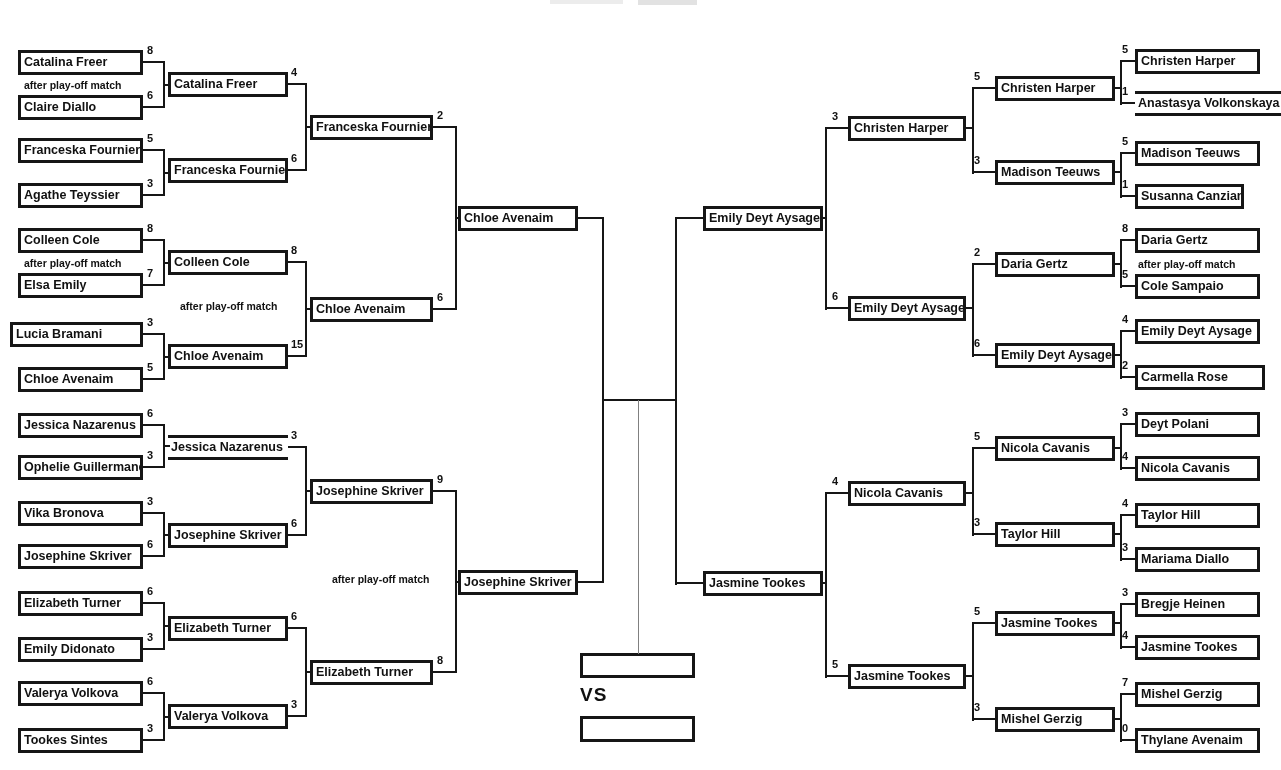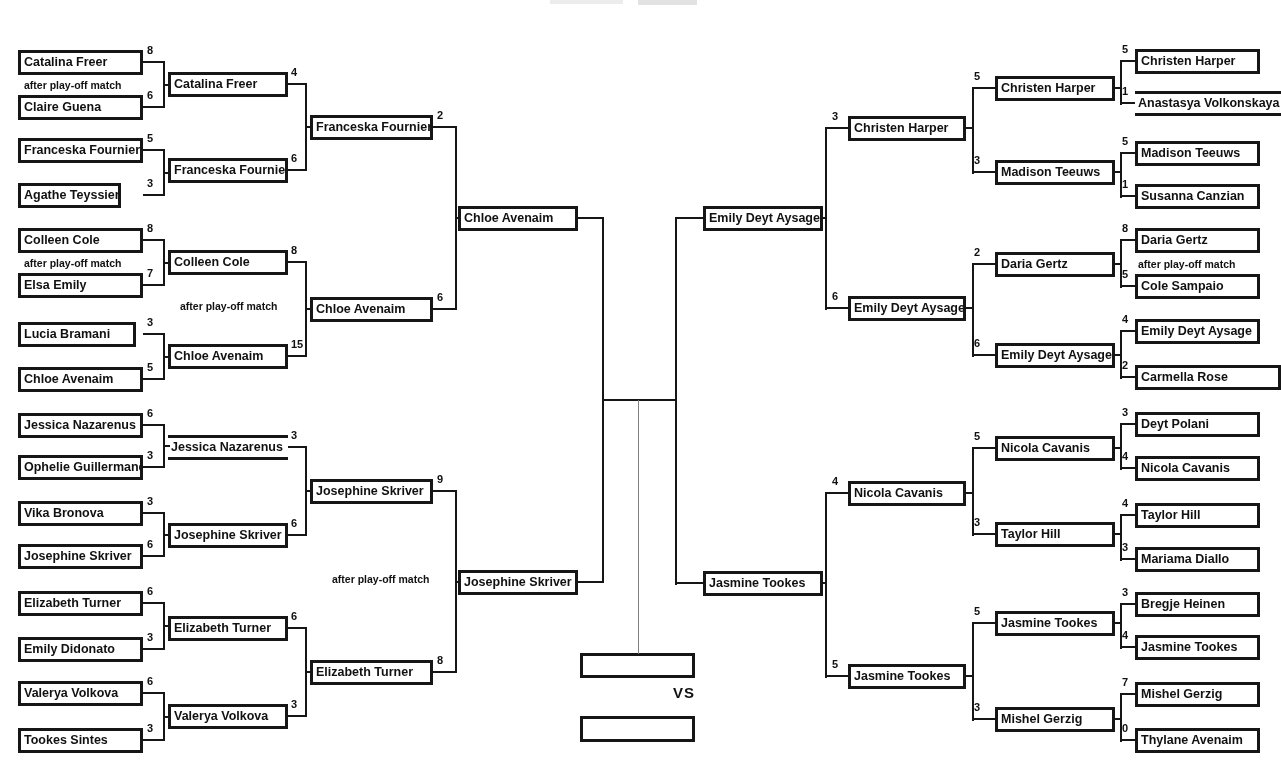--- a/index.html
+++ b/index.html
@@ -4,45 +4,45 @@
 <style>
   html,body{margin:0;padding:0;background:#fff;}
   #canvas{position:relative;width:1281px;height:770px;background:#fff;overflow:hidden;
           font-family:"Liberation Sans",sans-serif;color:#111;}
   .box{position:absolute;box-sizing:border-box;height:25px;background:#fff;
        border:3px solid #161616;font-weight:bold;font-size:12.5px;line-height:19px;
        padding-left:3px;white-space:nowrap;overflow:hidden;}
   .box.open{border-left:none;border-right:none;background:transparent;overflow:visible;}
   .score{position:absolute;font-weight:bold;font-size:11px;line-height:12px;}
   .note{position:absolute;font-weight:bold;font-size:10.5px;white-space:nowrap;}
-  .vs{position:absolute;font-weight:bold;font-size:15px;letter-spacing:1px;text-align:right;}
+  .vs{position:absolute;font-weight:bold;font-size:19px;letter-spacing:1px;text-align:left;}
   .hline,.vline{position:absolute;background:#161616;}
   .strip{position:absolute;}
 </style>
 </head>
 <body>
 
 <div id="canvas">
 
   <div class="strip" style="left:550px;top:0;width:73px;height:4px;background:#ececec"></div>
   <div class="strip" style="left:638px;top:0;width:59px;height:5px;background:#e2e2e2"></div>
 
   <div class="box" style="left:18px;top:50px;width:125px">Catalina Freer</div>
   <div class="score" style="left:147px;top:44px">8</div>
-  <div class="box" style="left:18px;top:95px;width:125px">Claire Guena</div>
+  <div class="box" style="left:18px;top:95px;width:125px">Claire Diallo</div>
   <div class="score" style="left:147px;top:89px">6</div>
   <div class="box" style="left:18px;top:138px;width:125px">Franceska Fournier</div>
   <div class="score" style="left:147px;top:132px">5</div>
-  <div class="box" style="left:18px;top:183px;width:103px">Agathe Teyssier</div>
+  <div class="box" style="left:18px;top:183px;width:125px">Agathe Teyssier</div>
   <div class="score" style="left:147px;top:177px">3</div>
   <div class="box" style="left:18px;top:228px;width:125px">Colleen Cole</div>
   <div class="score" style="left:147px;top:222px">8</div>
   <div class="box" style="left:18px;top:273px;width:125px">Elsa Emily</div>
   <div class="score" style="left:147px;top:267px">7</div>
-  <div class="box" style="left:18px;top:322px;width:118px">Lucia Bramani</div>
+  <div class="box" style="left:10px;top:322px;width:133px">Lucia Bramani</div>
   <div class="score" style="left:147px;top:316px">3</div>
   <div class="box" style="left:18px;top:367px;width:125px">Chloe Avenaim</div>
   <div class="score" style="left:147px;top:361px">5</div>
   <div class="box" style="left:18px;top:413px;width:125px">Jessica Nazarenus</div>
   <div class="score" style="left:147px;top:407px">6</div>
   <div class="box" style="left:18px;top:455px;width:125px">Ophelie Guillermand</div>
   <div class="score" style="left:147px;top:449px">3</div>
   <div class="box" style="left:18px;top:501px;width:125px">Vika Bronova</div>
   <div class="score" style="left:147px;top:495px">3</div>
   <div class="box" style="left:18px;top:544px;width:125px">Josephine Skriver</div>
@@ -114,29 +114,29 @@
   <div class="score" style="left:974px;top:701px">3</div>
   <div class="box" style="left:995px;top:707px;width:120px">Mishel Gerzig</div>
 
   <div class="score" style="left:1122px;top:43px">5</div>
   <div class="box" style="left:1135px;top:49px;width:125px">Christen Harper</div>
   <div class="score" style="left:1122px;top:85px">1</div>
   <div class="box open" style="left:1135px;top:91px;width:146px">Anastasya Volkonskaya</div>
   <div class="score" style="left:1122px;top:135px">5</div>
   <div class="box" style="left:1135px;top:141px;width:125px">Madison Teeuws</div>
   <div class="score" style="left:1122px;top:178px">1</div>
-  <div class="box" style="left:1135px;top:184px;width:125px">Susanna Canzian</div>
+  <div class="box" style="left:1135px;top:184px;width:109px">Susanna Canzian</div>
   <div class="score" style="left:1122px;top:222px">8</div>
   <div class="box" style="left:1135px;top:228px;width:125px">Daria Gertz</div>
   <div class="score" style="left:1122px;top:268px">5</div>
   <div class="box" style="left:1135px;top:274px;width:125px">Cole Sampaio</div>
   <div class="score" style="left:1122px;top:313px">4</div>
   <div class="box" style="left:1135px;top:319px;width:125px">Emily Deyt Aysage</div>
   <div class="score" style="left:1122px;top:359px">2</div>
-  <div class="box" style="left:1135px;top:365px;width:146px">Carmella Rose</div>
+  <div class="box" style="left:1135px;top:365px;width:130px">Carmella Rose</div>
   <div class="score" style="left:1122px;top:406px">3</div>
   <div class="box" style="left:1135px;top:412px;width:125px">Deyt Polani</div>
   <div class="score" style="left:1122px;top:450px">4</div>
   <div class="box" style="left:1135px;top:456px;width:125px">Nicola Cavanis</div>
   <div class="score" style="left:1122px;top:497px">4</div>
   <div class="box" style="left:1135px;top:503px;width:125px">Taylor Hill</div>
   <div class="score" style="left:1122px;top:541px">3</div>
   <div class="box" style="left:1135px;top:547px;width:125px">Mariama Diallo</div>
   <div class="score" style="left:1122px;top:586px">3</div>
   <div class="box" style="left:1135px;top:592px;width:125px">Bregje Heinen</div>

